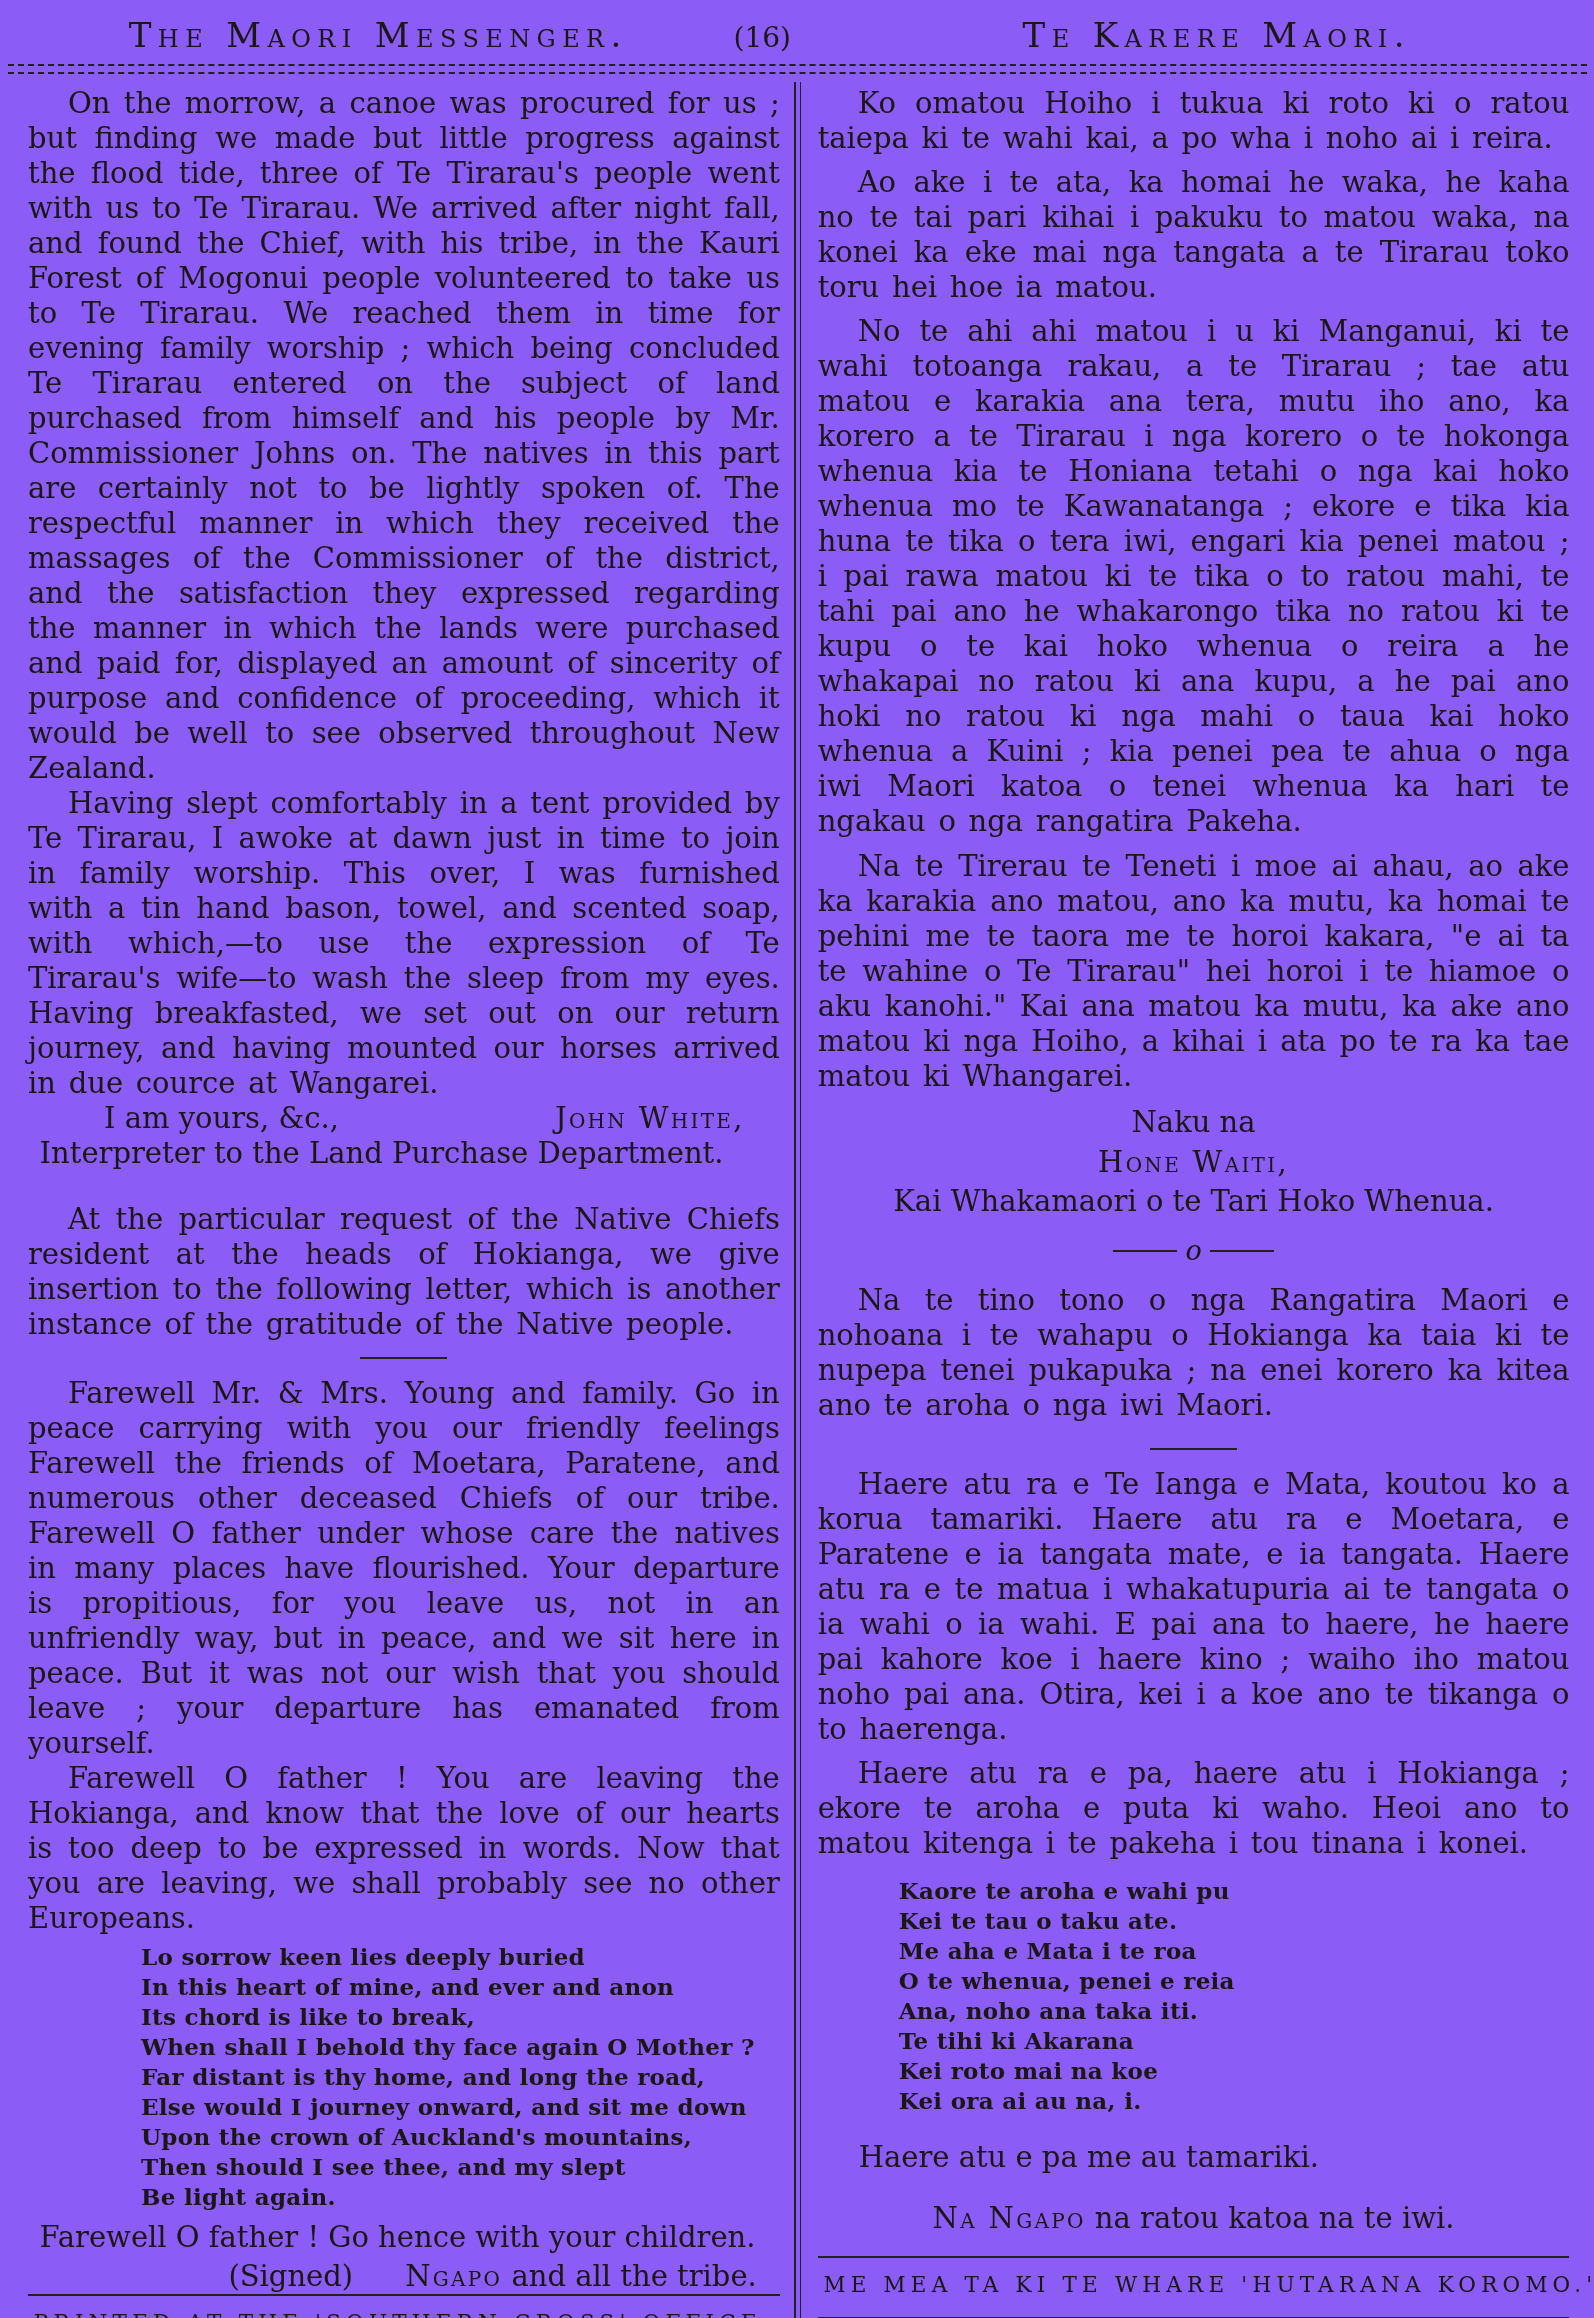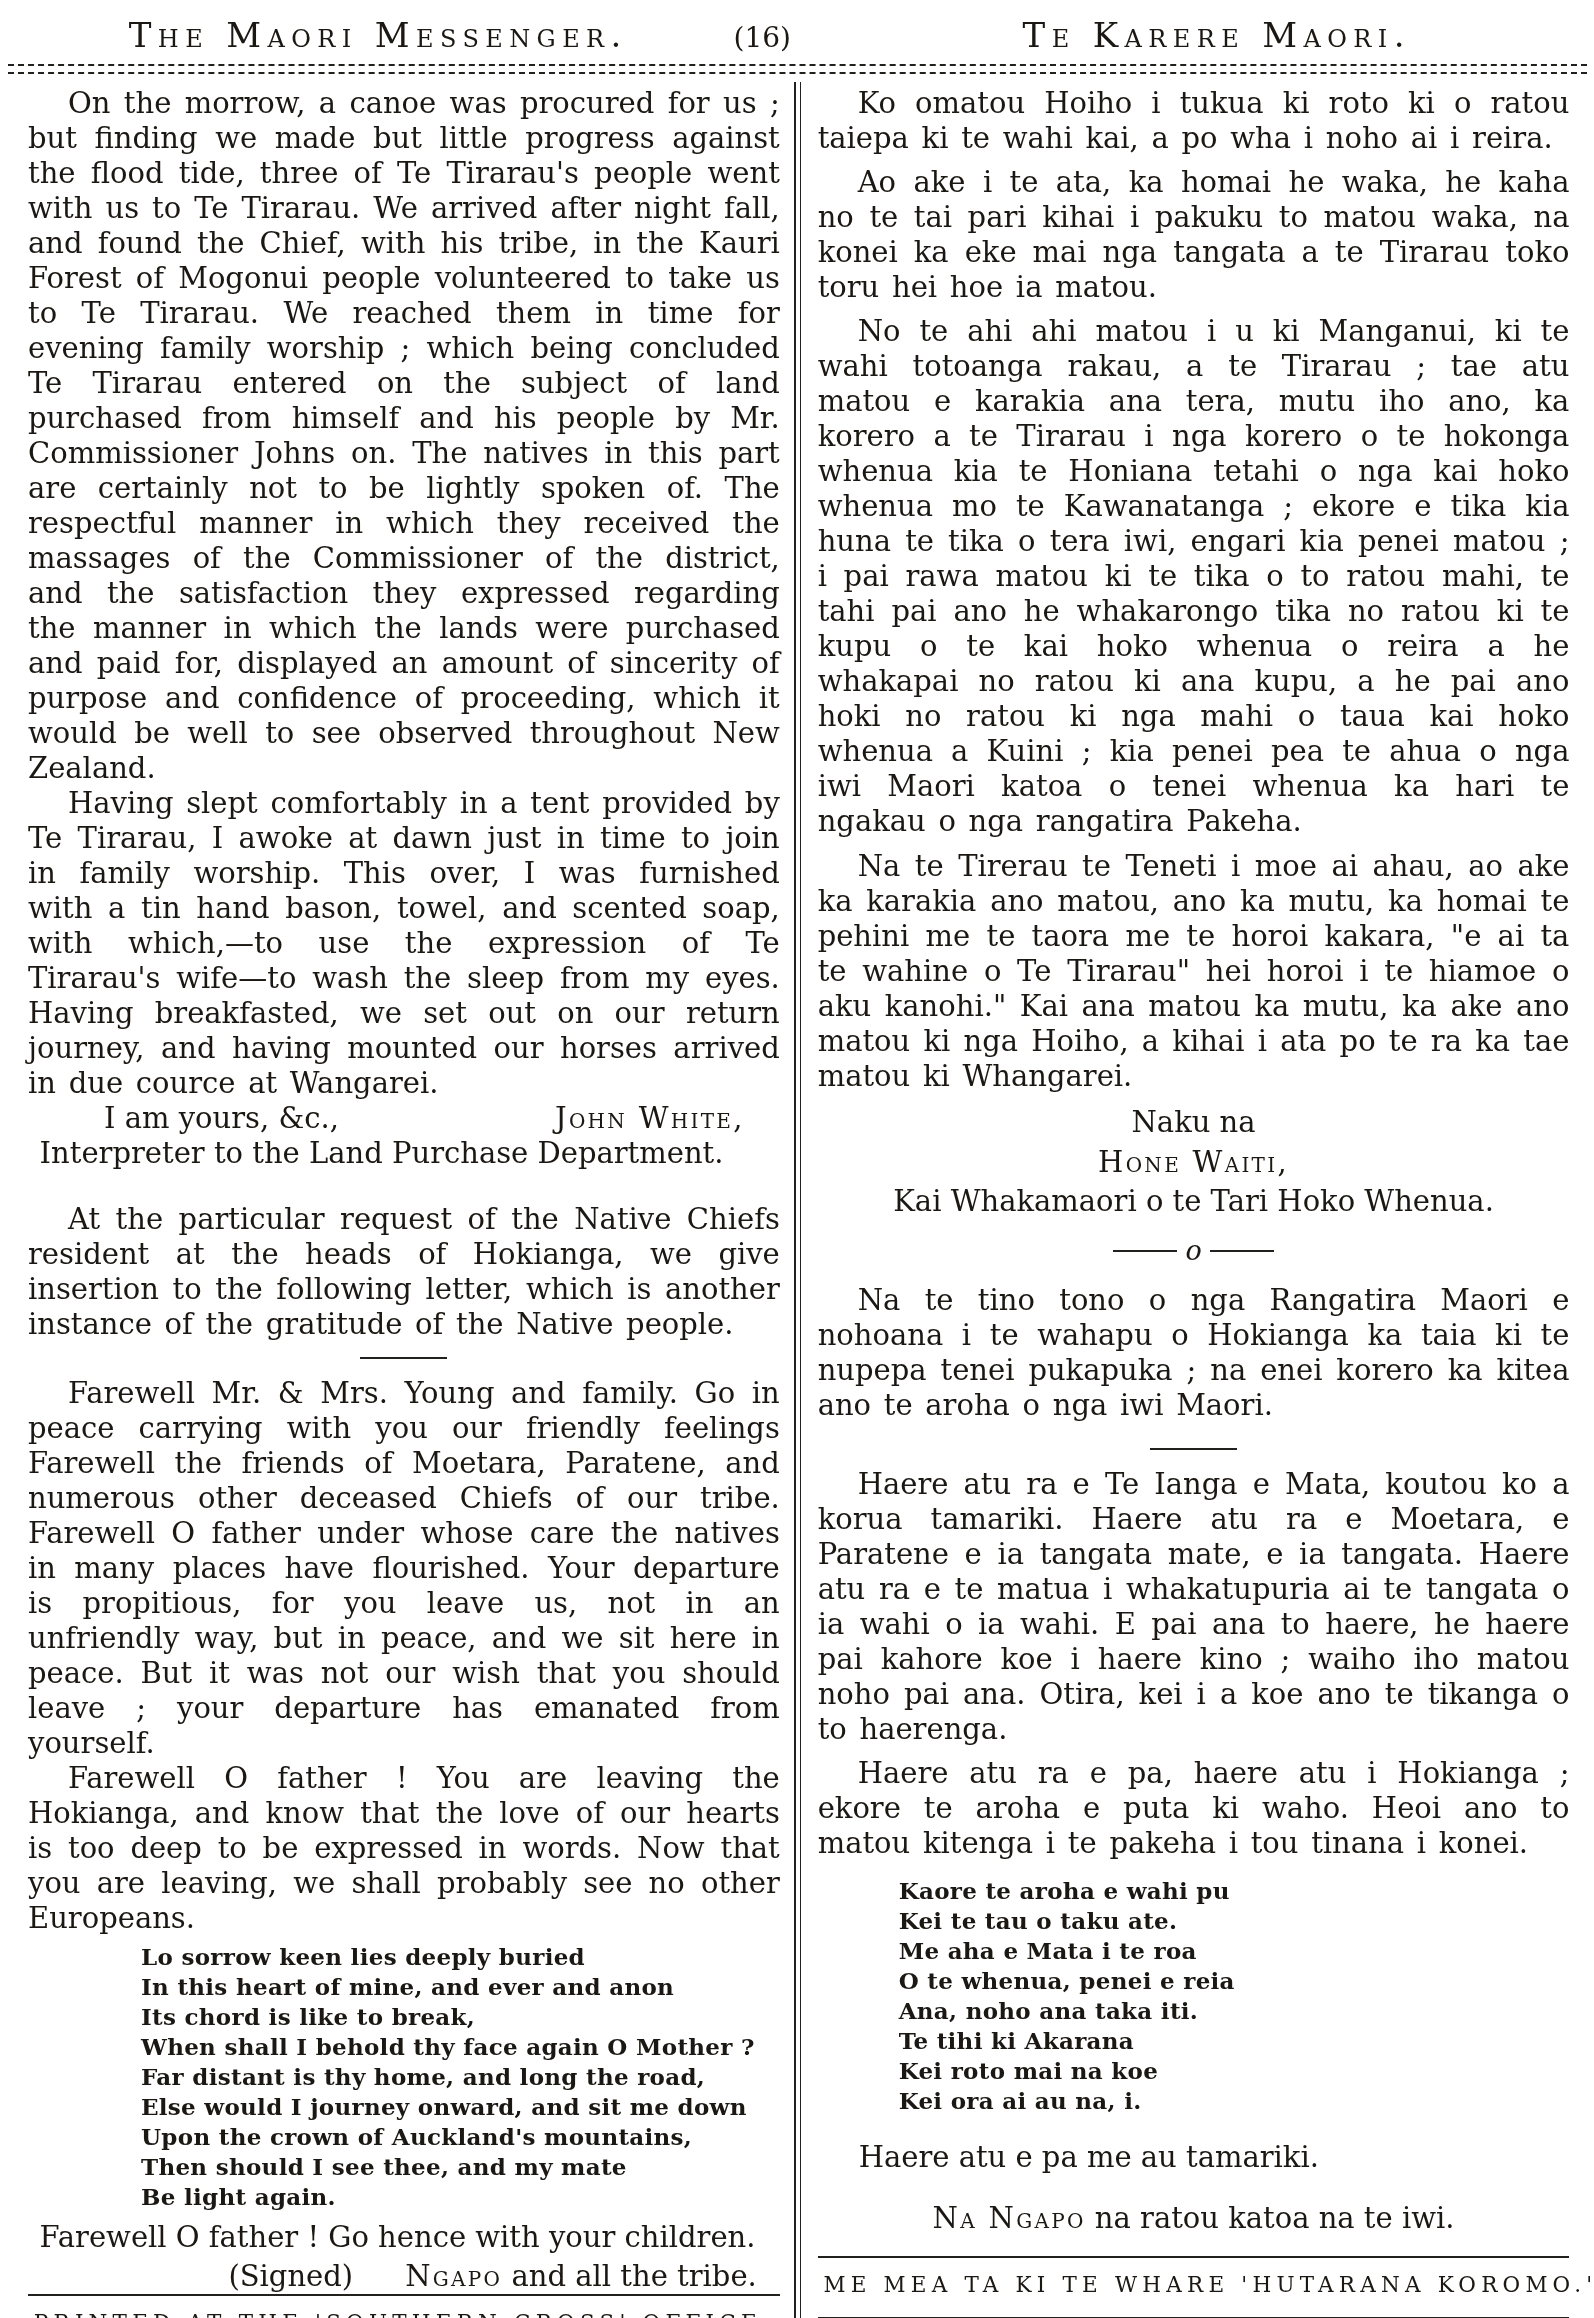--- a/index.html
+++ b/index.html
@@ -1,20 +1,20 @@
 <!DOCTYPE html>
 <html style="font-size:9.3px"><head>
 <meta charset="utf-8">
 <style>
   html, body { margin: 0; padding: 0; background: #8a8a86; }
   .page {
     width: 1595px;
     height: 2319px;
     margin: 0 auto;
-    background: #ffffff;
+    background: #8b5cf6;
     color: #1b1712;
     font-family: "DejaVu Serif", "Liberation Serif", serif;
     box-sizing: border-box;
     overflow: hidden;
     display: flex;
     flex-direction: column;
   }
   
   .masthead {
     display: grid;
@@ -161,21 +161,21 @@
       <p class="body-p">Farewell O father ! You are leaving the Hokianga, and know that the love of our hearts is too deep to be expressed in words. Now that you are leaving, we shall probably see no other Europeans.</p>
 
       <div class="poem">
         <div class="poem-line">Lo sorrow keen lies deeply buried</div>
         <div class="poem-line">In this heart of mine, and ever and anon</div>
         <div class="poem-line">Its chord is like to break,</div>
         <div class="poem-line">When shall I behold thy face again O Mother ?</div>
         <div class="poem-line">Far distant is thy home, and long the road,</div>
         <div class="poem-line">Else would I journey onward, and sit me down</div>
         <div class="poem-line">Upon the crown of Auckland's mountains,</div>
-        <div class="poem-line">Then should I see thee, and my mate</div>
+        <div class="poem-line">Then should I see thee, and my slept</div>
         <div class="poem-line">Be light again.</div>
       </div>
 
       <div class="farewell-line">Farewell O father ! Go hence with your children.</div>
 
       <div class="signed-line">
         <span>(Signed)</span>
         <span><span class="sc">Ngapo</span> <span>and all the tribe.</span></span>
       </div>
 

